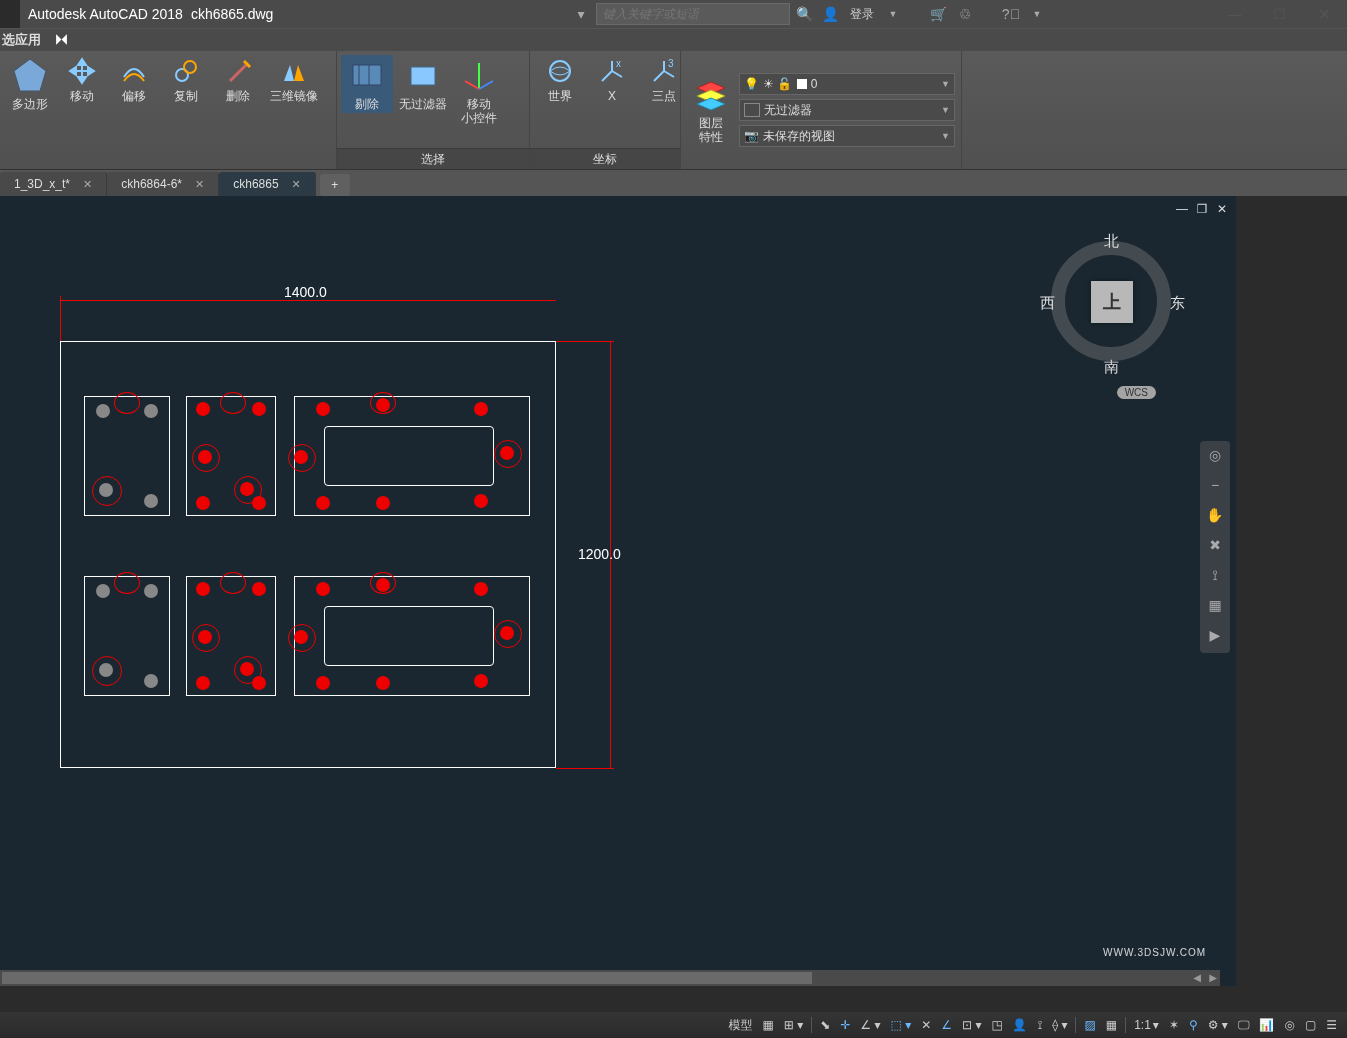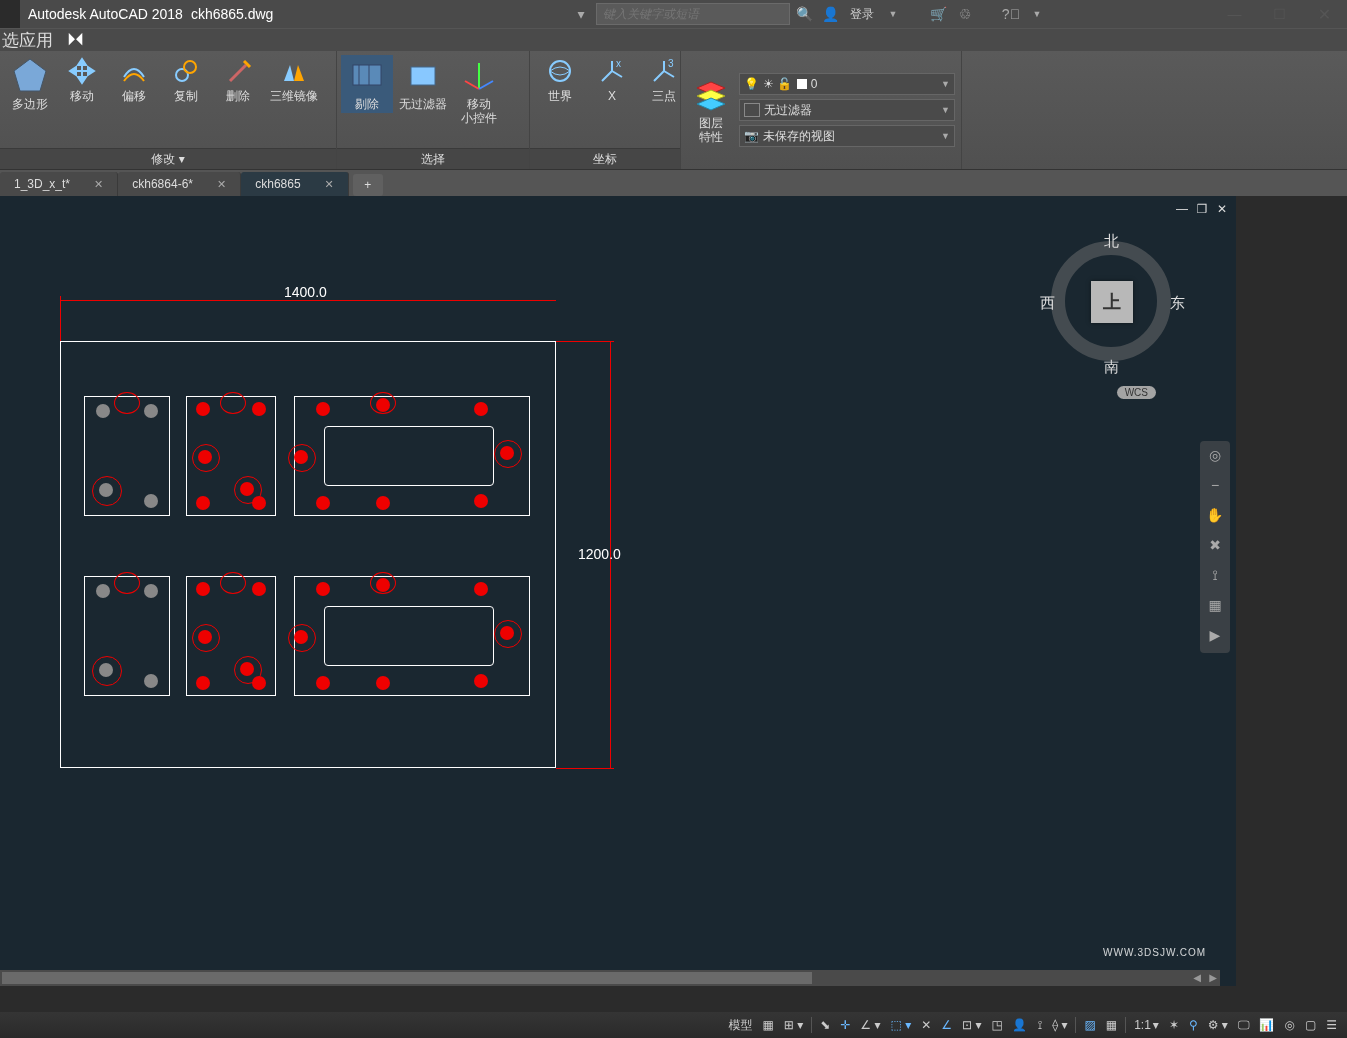--- a/index.html
+++ b/index.html
@@ -7,35 +7,35 @@
 .title-left{display:flex;align-items:center;gap:8px;padding-left:8px;}
 .title-text{color:#fff;font-size:14px;}
 .title-center{position:absolute;left:550px;display:flex;align-items:center;gap:4px;}
 .search-box{width:180px;height:20px;background:#5a5a5a;border:1px solid #6a6a6a;color:#999;font-style:italic;padding:0 6px;font-size:12px;}
 .title-icon{width:22px;height:22px;display:flex;align-items:center;justify-content:center;color:#aaa;font-size:14px;}
 .login-text{color:#ccc;font-size:12px;margin:0 4px;}
 .title-right{position:absolute;right:0;display:flex;align-items:center;}
 .winbtn{width:45px;height:28px;display:flex;align-items:center;justify-content:center;color:#555;font-size:14px;}
 .win-close{font-size:16px;}
 .menubar{height:22px;background:#4a4a4a;border-top:1px solid #555;display:flex;align-items:center;padding-left:2px;gap:14px;}
-.menubtn{color:#ddd;font-size:17px;}
+.menubtn{color:#ddd;font-size:13px;font-weight:bold;}
 .ribbon{height:118px;background:linear-gradient(#5a5a5a,#505050);display:flex;border-bottom:1px solid #333;}
 .ribbon-panel{display:flex;flex-direction:column;border-right:1px solid #444;}
 .ribbon-tools{flex:1;display:flex;align-items:flex-start;padding:4px;}
 .ribbon-btn{display:flex;flex-direction:column;align-items:center;justify-content:flex-start;padding:2px 6px;gap:4px;min-width:40px;}
 .ribbon-btn.sel{background:#3a5a7a;}
 .ribbon-btn .ic{width:28px;height:28px;display:flex;align-items:center;justify-content:center;}
 .ribbon-btn .lbl{font-size:12px;color:#ddd;text-align:center;line-height:14px;}
 .big-btn .ic{width:36px;height:36px;}
 .panel-title{height:20px;background:#464646;color:#ddd;text-align:center;font-size:12px;line-height:20px;border-top:1px solid #3a3a3a;}
 .dropdown-row{display:flex;align-items:center;height:22px;margin:2px 0;}
 .dropdown{flex:1;background:#4a4a4a;border:1px solid #666;height:20px;display:flex;align-items:center;padding:0 4px;font-size:12px;color:#ddd;min-width:180px;justify-content:space-between;}
 .dd-arrow{color:#aaa;font-size:9px;}
 .tabbar{height:26px;background:#555;display:flex;align-items:flex-end;}
-.filetab{height:24px;padding:0 14px;display:flex;align-items:center;gap:24px;background:#494949;color:#ddd;font-size:12px;border-right:1px solid #3a3a3a;border-top-left-radius:3px;border-top-right-radius:3px;}
+.filetab{height:24px;padding:0 14px;display:flex;align-items:center;gap:13px;background:#494949;color:#ddd;font-size:12px;border-right:1px solid #3a3a3a;border-top-left-radius:3px;border-top-right-radius:3px;}
 .filetab.active{background:#2b3a44;}
 .tab-close{color:#aaa;font-size:11px;}
 .tab-add{width:30px;height:22px;background:#606060;margin-left:4px;display:flex;align-items:center;justify-content:center;color:#ddd;border-radius:3px;}
 .canvas-area{position:relative;width:1236px;height:790px;background:#1a2730;}
 .doc-controls{position:absolute;top:6px;right:6px;display:flex;gap:4px;}
 .doc-ctrl{width:16px;height:14px;color:#ddd;font-size:12px;text-align:center;}
 .viewcube{position:absolute;top:30px;right:50px;width:150px;height:150px;}
 .vc-ring{position:absolute;width:120px;height:120px;left:15px;top:15px;border:14px solid rgba(120,120,120,0.45);border-radius:50%;box-sizing:border-box;}
 .vc-face{position:absolute;width:42px;height:42px;left:55px;top:55px;background:#b8b8b8;display:flex;align-items:center;justify-content:center;color:#333;font-size:18px;font-weight:bold;box-shadow:0 0 4px rgba(0,0,0,0.5);}
 .vc-dir{position:absolute;color:#ddd;font-size:15px;}
@@ -146,21 +146,20 @@
       <div class="ribbon-btn">
         <span class="ic">
             <svg width="28" height="28">
               <path d="M4 24 L10 8 L14 24 Z" fill="#8cf"></path>
               <path d="M24 24 L18 8 L14 24 Z" fill="#ffa500"></path>
             </svg>
           </span>
         <span class="lbl">三维镜像</span>
       </div>
     </div>
-    <div class="panel-title">修改 ▾</div>
   </div>
 
   <div class="ribbon-panel" style="width:192px;">
     <div class="ribbon-tools">
       <div class="ribbon-btn big-btn sel">
         <span class="ic">
             <svg width="36" height="36">
               <rect x="4" y="8" width="28" height="20" fill="#5a8ab8" stroke="#346"></rect>
               <line x1="10" y1="8" x2="10" y2="28" stroke="#346"></line>
               <line x1="20" y1="8" x2="20" y2="28" stroke="#346"></line>

